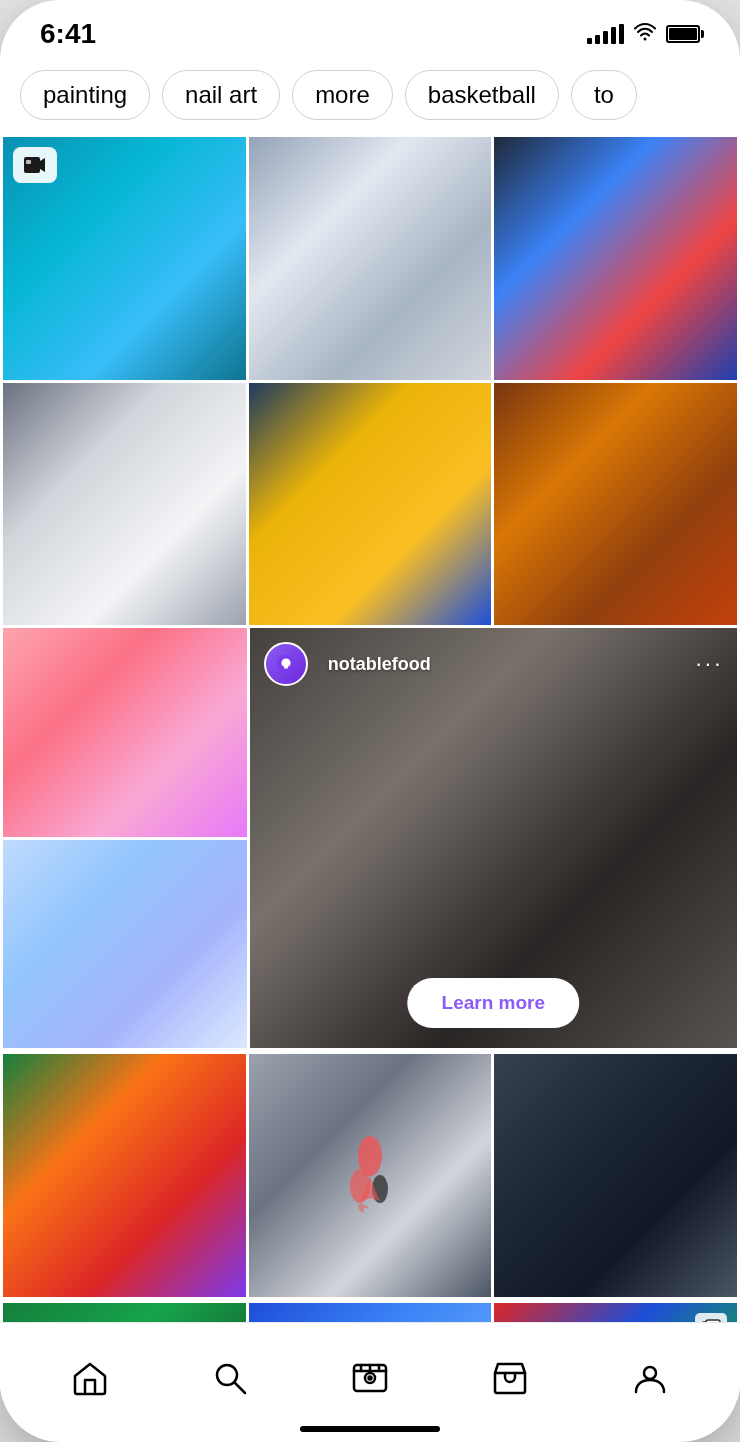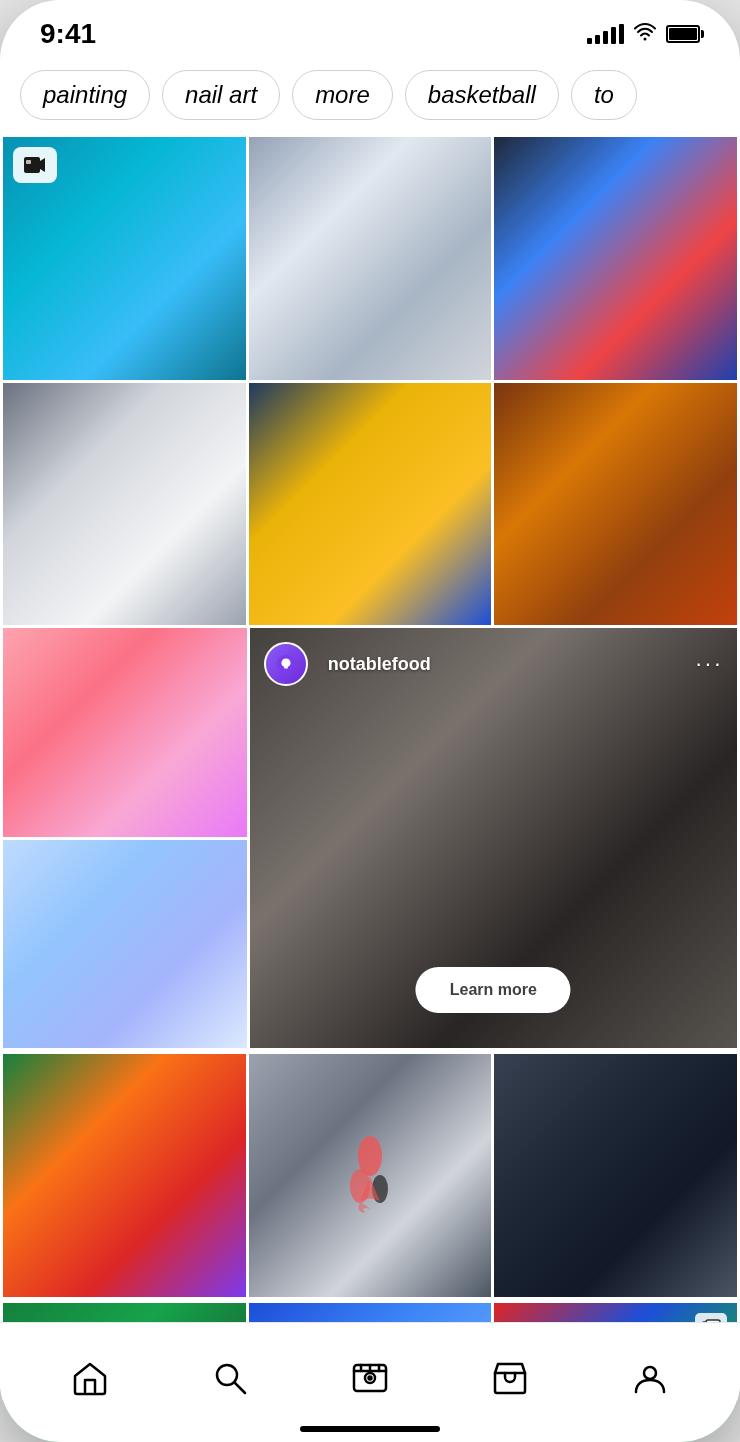--- a/index.html
+++ b/index.html
@@ -102,21 +102,20 @@
 
     .category-pill {
       background: #fff;
       border: 1.5px solid #d0d0d0;
       border-radius: 30px;
       padding: 10px 22px;
       font-size: 24px;
       color: #000;
       white-space: nowrap;
       flex-shrink: 0;
-      font-style: italic;
     }
 
     
     .img-ocean { background: linear-gradient(135deg, #0891b2, #06b6d4, #38bdf8, #0e7490); }
     .img-nails { background: linear-gradient(135deg, #94a3b8, #e2e8f0, #a8b5c4, #d1d5db); }
     .img-sports { background: linear-gradient(135deg, #1e293b, #3b82f6, #ef4444, #1e40af); }
     .img-dog-white { background: linear-gradient(135deg, #6b7280, #d1d5db, #f3f4f6, #9ca3af); }
     .img-rubber-duck { background: linear-gradient(135deg, #1e3a5f, #eab308, #fbbf24, #1d4ed8); }
     .img-girl-dog { background: linear-gradient(135deg, #78350f, #d97706, #92400e, #c2410c); }
     .img-flowers { background: linear-gradient(135deg, #fda4af, #fb7185, #f9a8d4, #e879f9); }
@@ -197,29 +196,29 @@
 
     .sponsor-more {
       color: #fff;
       font-size: 22px;
       text-shadow: 0 1px 3px rgba(0,0,0,0.5);
       letter-spacing: 2px;
     }
 
     .learn-more-btn {
       position: absolute;
-      bottom: 35px;
+      bottom: 20px;
       left: 50%;
       transform: translateX(-50%);
       background: #fff;
       border-radius: 30px;
       padding: 14px 34px;
-      font-size: 16px;
+      font-size: 19px;
       font-weight: 700;
-      color: #404040;
+      color: #8b5cf6;
       white-space: nowrap;
     }
 
     
     .multi-badge {
       position: absolute;
       top: 10px;
       right: 10px;
       background: rgba(255,255,255,0.85);
       border-radius: 5px;
@@ -332,21 +331,21 @@
       justify-content: center;
       gap: 10px;
     }
   </style>
 </head>
 <body>
 
 <div class="phone-frame">
 
   <div class="status-bar">
-    <span class="status-time">9:41</span>
+    <span class="status-time">6:41</span>
     <div class="status-icons">
       <div class="signal-bars">
         <span style="height:6px"></span>
         <span style="height:9px"></span>
         <span style="height:13px"></span>
         <span style="height:17px"></span>
         <span style="height:20px"></span>
       </div>
       <span class="wifi-icon">
         <svg width="22" height="18" viewBox="0 0 22 18">

